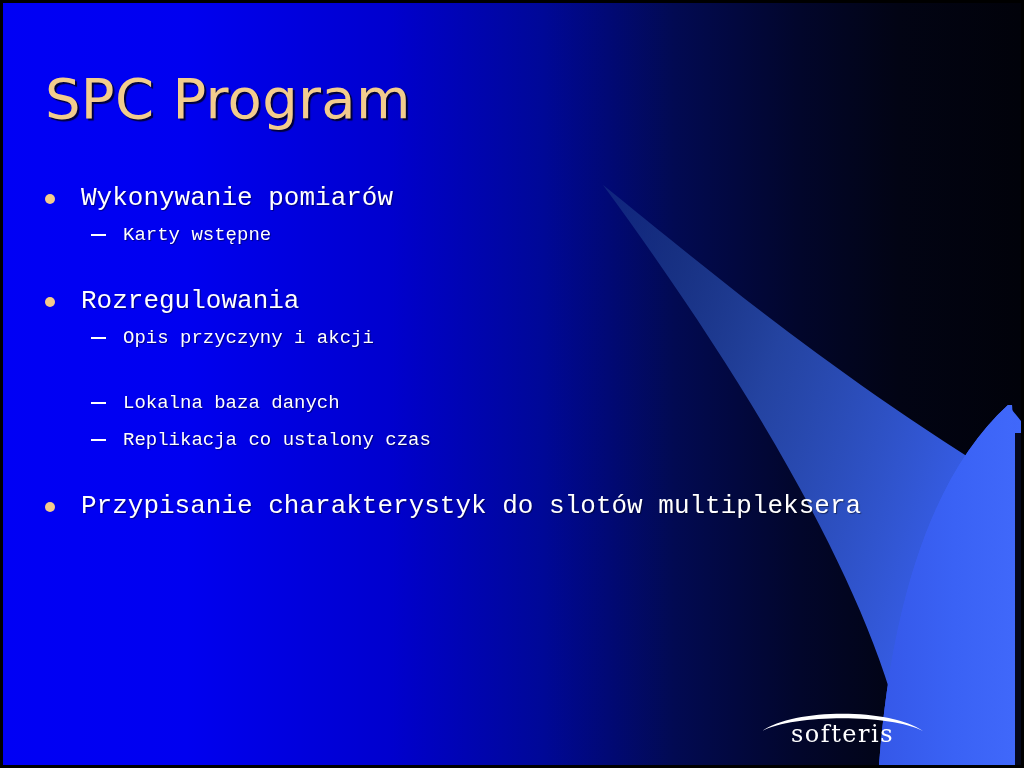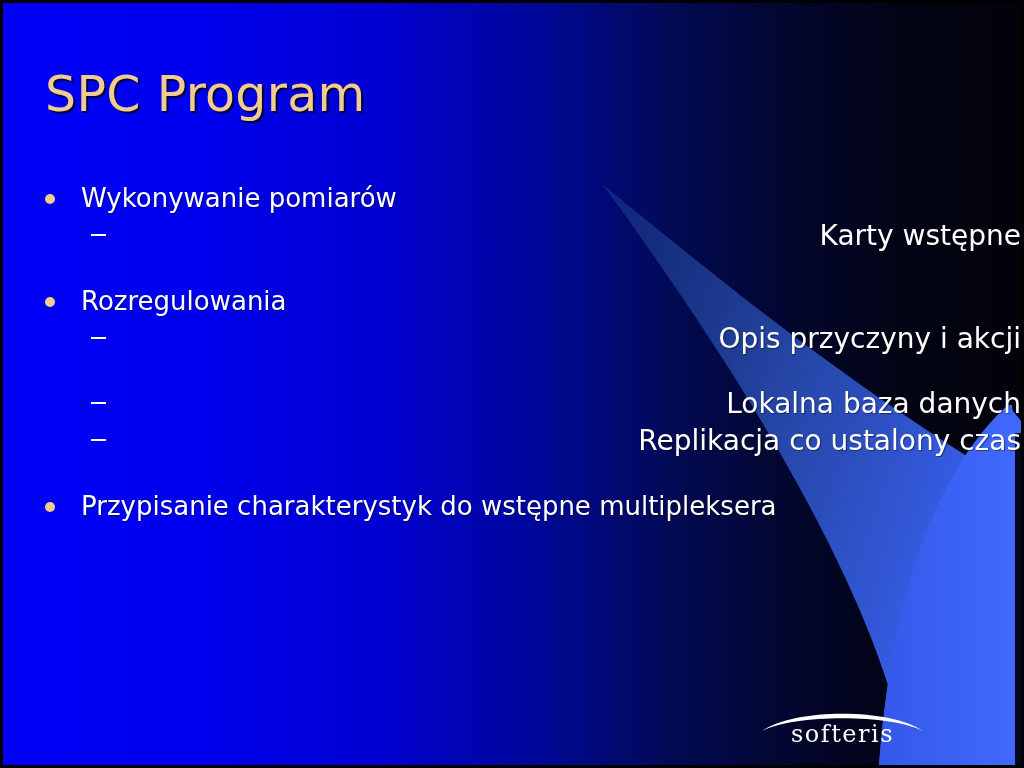--- a/index.html
+++ b/index.html
@@ -38,34 +38,34 @@
     left: 0;
     top: 0;
     width: 1018px;
     height: 762px;
   }
   
   #title {
     position: absolute;
     left: 42px;
     top: 63px;
-    font-size: 49px;
+    font-size: 56px;
     letter-spacing: 0.3px;
     color: #F2CC8D;
     text-shadow: 2px 2px 1px rgba(0,0,0,0.75);
     white-space: nowrap;
   }
   
   #body-list {
     position: absolute;
     left: 0;
     top: 176px;
     width: 1018px;
   }
-  .group { margin-bottom: 28px; }
+  .group { margin-bottom: 28px; font-family: Liberation Mono, monospace; }
   .group:last-child { margin-bottom: 0; }
 
   .lvl1 {
     position: relative;
     height: 38px;
     padding-left: 78px;
     color: #FFFFFF;
     font-size: 26px;
     line-height: 38px;
     white-space: nowrap;
@@ -78,25 +78,24 @@
     width: 10px;
     height: 10px;
     border-radius: 50%;
     background: #F3CB8B;
   }
   .lvl2 {
     position: relative;
     height: 37px;
     padding-left: 120px;
     color: #FFFFFF;
-    font-size: 28px;
+    font-size: 19px;
     line-height: 37px;
     white-space: nowrap;
     text-shadow: 1px 1px 1px rgba(0,0,0,0.45);
-    text-align: right;
   }
   .lvl2 .dash {
     position: absolute;
     left: 88px;
     top: 17px;
     width: 15px;
     height: 2px;
     background: #FFFFFF;
   }
   
@@ -200,21 +199,21 @@
         </div>
         <div class="lvl2">
           <span class="dash"></span>
           <span>Replikacja co ustalony czas</span>
         </div>
       </div>
 
       <div class="group">
         <div class="lvl1">
           <span class="dot"></span>
-          <span>Przypisanie charakterystyk do wstępne multipleksera</span>
+          <span>Przypisanie charakterystyk do slotów multipleksera</span>
         </div>
       </div>
 
     </div>
 
     <div id="logo">
       <svg id="logo-arc" viewBox="0 0 165 26" preserveAspectRatio="none">
         <path d="M 2 25 C 34 2, 131 2, 163 25 C 131 8, 34 8, 2 25 Z" fill="#FFFFFF"></path>
       </svg>
       <div id="logo-text">softeris</div>

